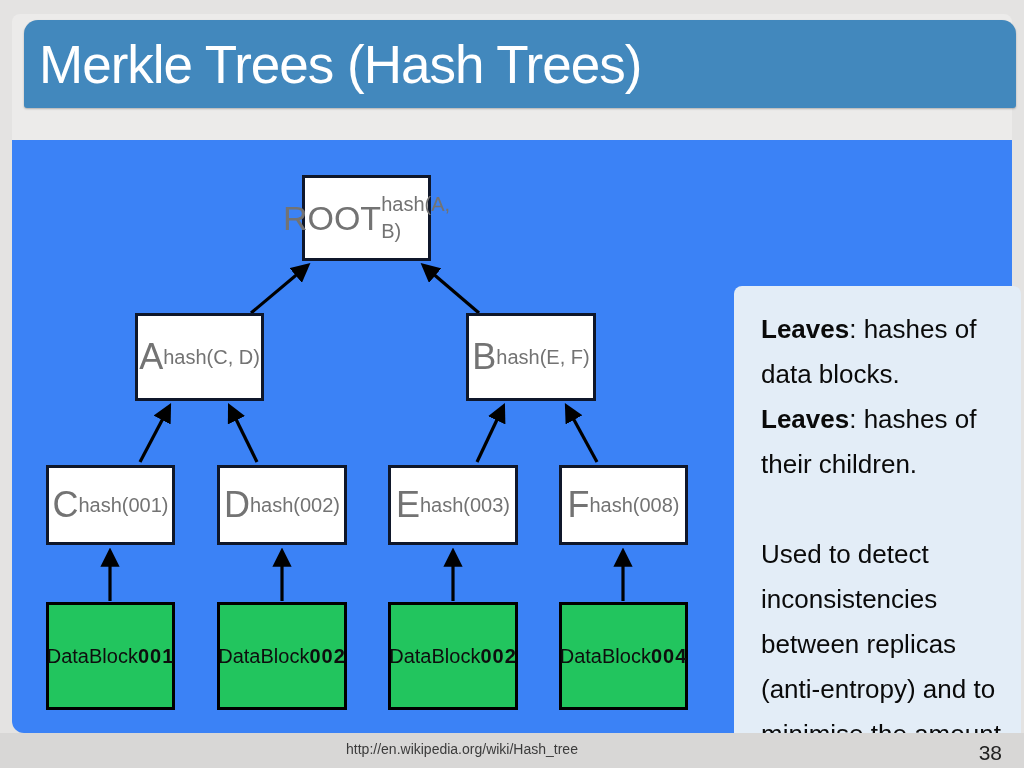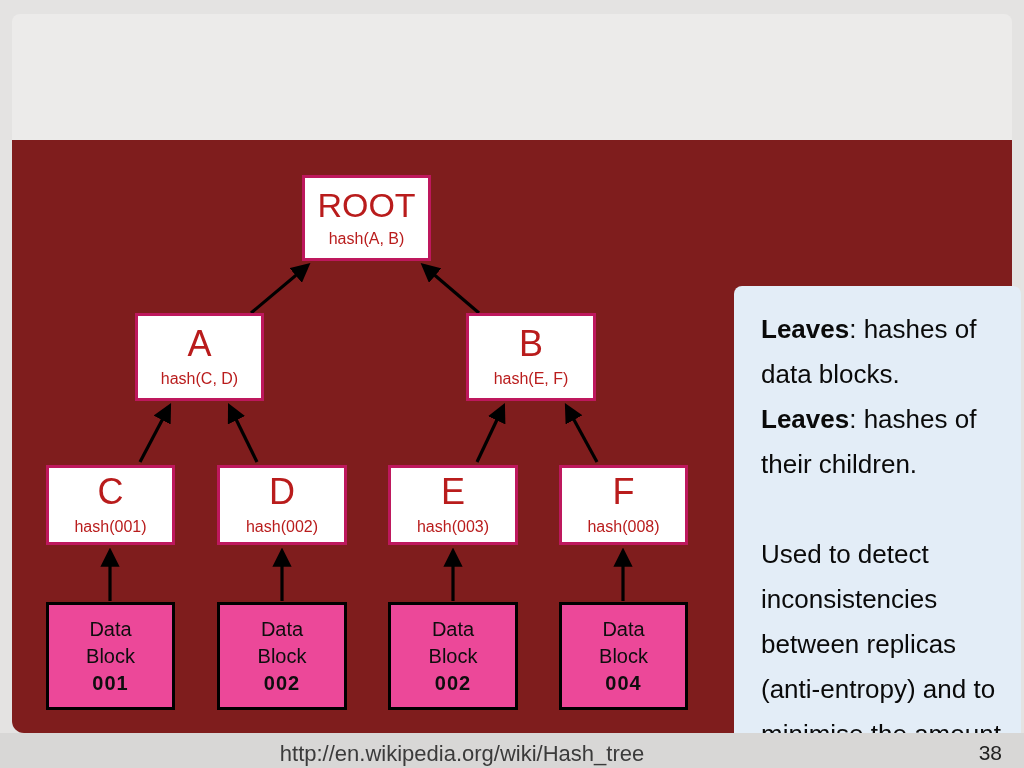--- a/index.html
+++ b/index.html
@@ -22,71 +22,74 @@
     display:flex;align-items:center;box-sizing:border-box;padding-left:15px;
     box-shadow:0 1px 2px rgba(0,0,0,0.25);
   }
   .titlebar .title-text{
     color:#ffffff;font-size:53px;line-height:1;letter-spacing:-1px;white-space:nowrap;
   }
 
   
   .content{
     position:absolute;left:12px;top:140px;width:1000px;height:593px;
-    background:#7f1d1d;border-radius:0 0 12px 12px;
+    background:#3b82f6;border-radius:0 0 12px 12px;
   }
 
   
   .sidebar{
     position:absolute;left:722px;top:146px;width:287px;height:585px;
     background:#e3edf7;border-radius:8px;box-sizing:border-box;
     padding:21px 18px 0 27px;color:#0a0a0a;
   }
   .sidebar .note-group{font-size:26px;line-height:45px;}
   .sidebar .para2{margin:45px 0 0 0;font-size:26px;line-height:45px;}
   .sidebar .term{font-weight:bold;}
 
   
   .node{
-    position:absolute;background:#ffffff;border:3px solid #be185d;box-sizing:border-box;
-    display:flex;flex-direction:column;align-items:center;justify-content:center;
-    color:#b91c1c;
+    position:absolute;background:#ffffff;border:3px solid #0f172a;box-sizing:border-box;
+    display:flex;flex-direction:row;align-items:center;justify-content:center;
+    color:#737373;
   }
   .node-label{font-size:36px;line-height:42px;}
   .node-label.root{font-size:34px;line-height:40px;}
-  .node-hash{font-size:16px;line-height:27px;}
+  .node-hash{font-size:20px;line-height:27px;}
 
   .datablock{
-    position:absolute;background:#ec4899;border:3px solid #000000;box-sizing:border-box;
-    display:flex;flex-direction:column;align-items:center;justify-content:center;
+    position:absolute;background:#22c55e;border:3px solid #000000;box-sizing:border-box;
+    display:flex;flex-direction:row;align-items:center;justify-content:center;
     color:#0e0e0e;font-size:20px;line-height:27px;
   }
   .datablock .num{font-weight:bold;letter-spacing:1px;}
 
   svg.arrows{position:absolute;left:0;top:0;width:1024px;height:768px;pointer-events:none;}
 
   
   .footer{
     position:absolute;left:0;top:733px;width:1024px;height:35px;background:#d8d7d6;
   }
   .footer .url{
     position:absolute;left:0;width:924px;text-align:center;top:8px;
-    font-size:22px;color:#3b3b3b;
+    font-size:14px;color:#3b3b3b;
   }
   .footer .pagenum{
     position:absolute;right:22px;top:8px;font-size:21px;color:#222222;
   }
 </style>
 </head>
 <body>
 
 <div class="page">
 
   <div class="head-band"></div>
 
+  <div class="titlebar">
+    <span class="title-text">Merkle Trees (Hash Trees)</span>
+  </div>
 
   <div class="content">
     <div class="sidebar">
       <div class="note-group">
         <span class="term">Leaves</span><span>: hashes of data blocks.</span>
       </div>
       <div class="note-group">
         <span class="term">Leaves</span><span>: hashes of their children.</span>
       </div>
       <p class="para2">Used to detect inconsistencies between replicas (anti-entropy) and to minimise the amount of transferred data</p>

